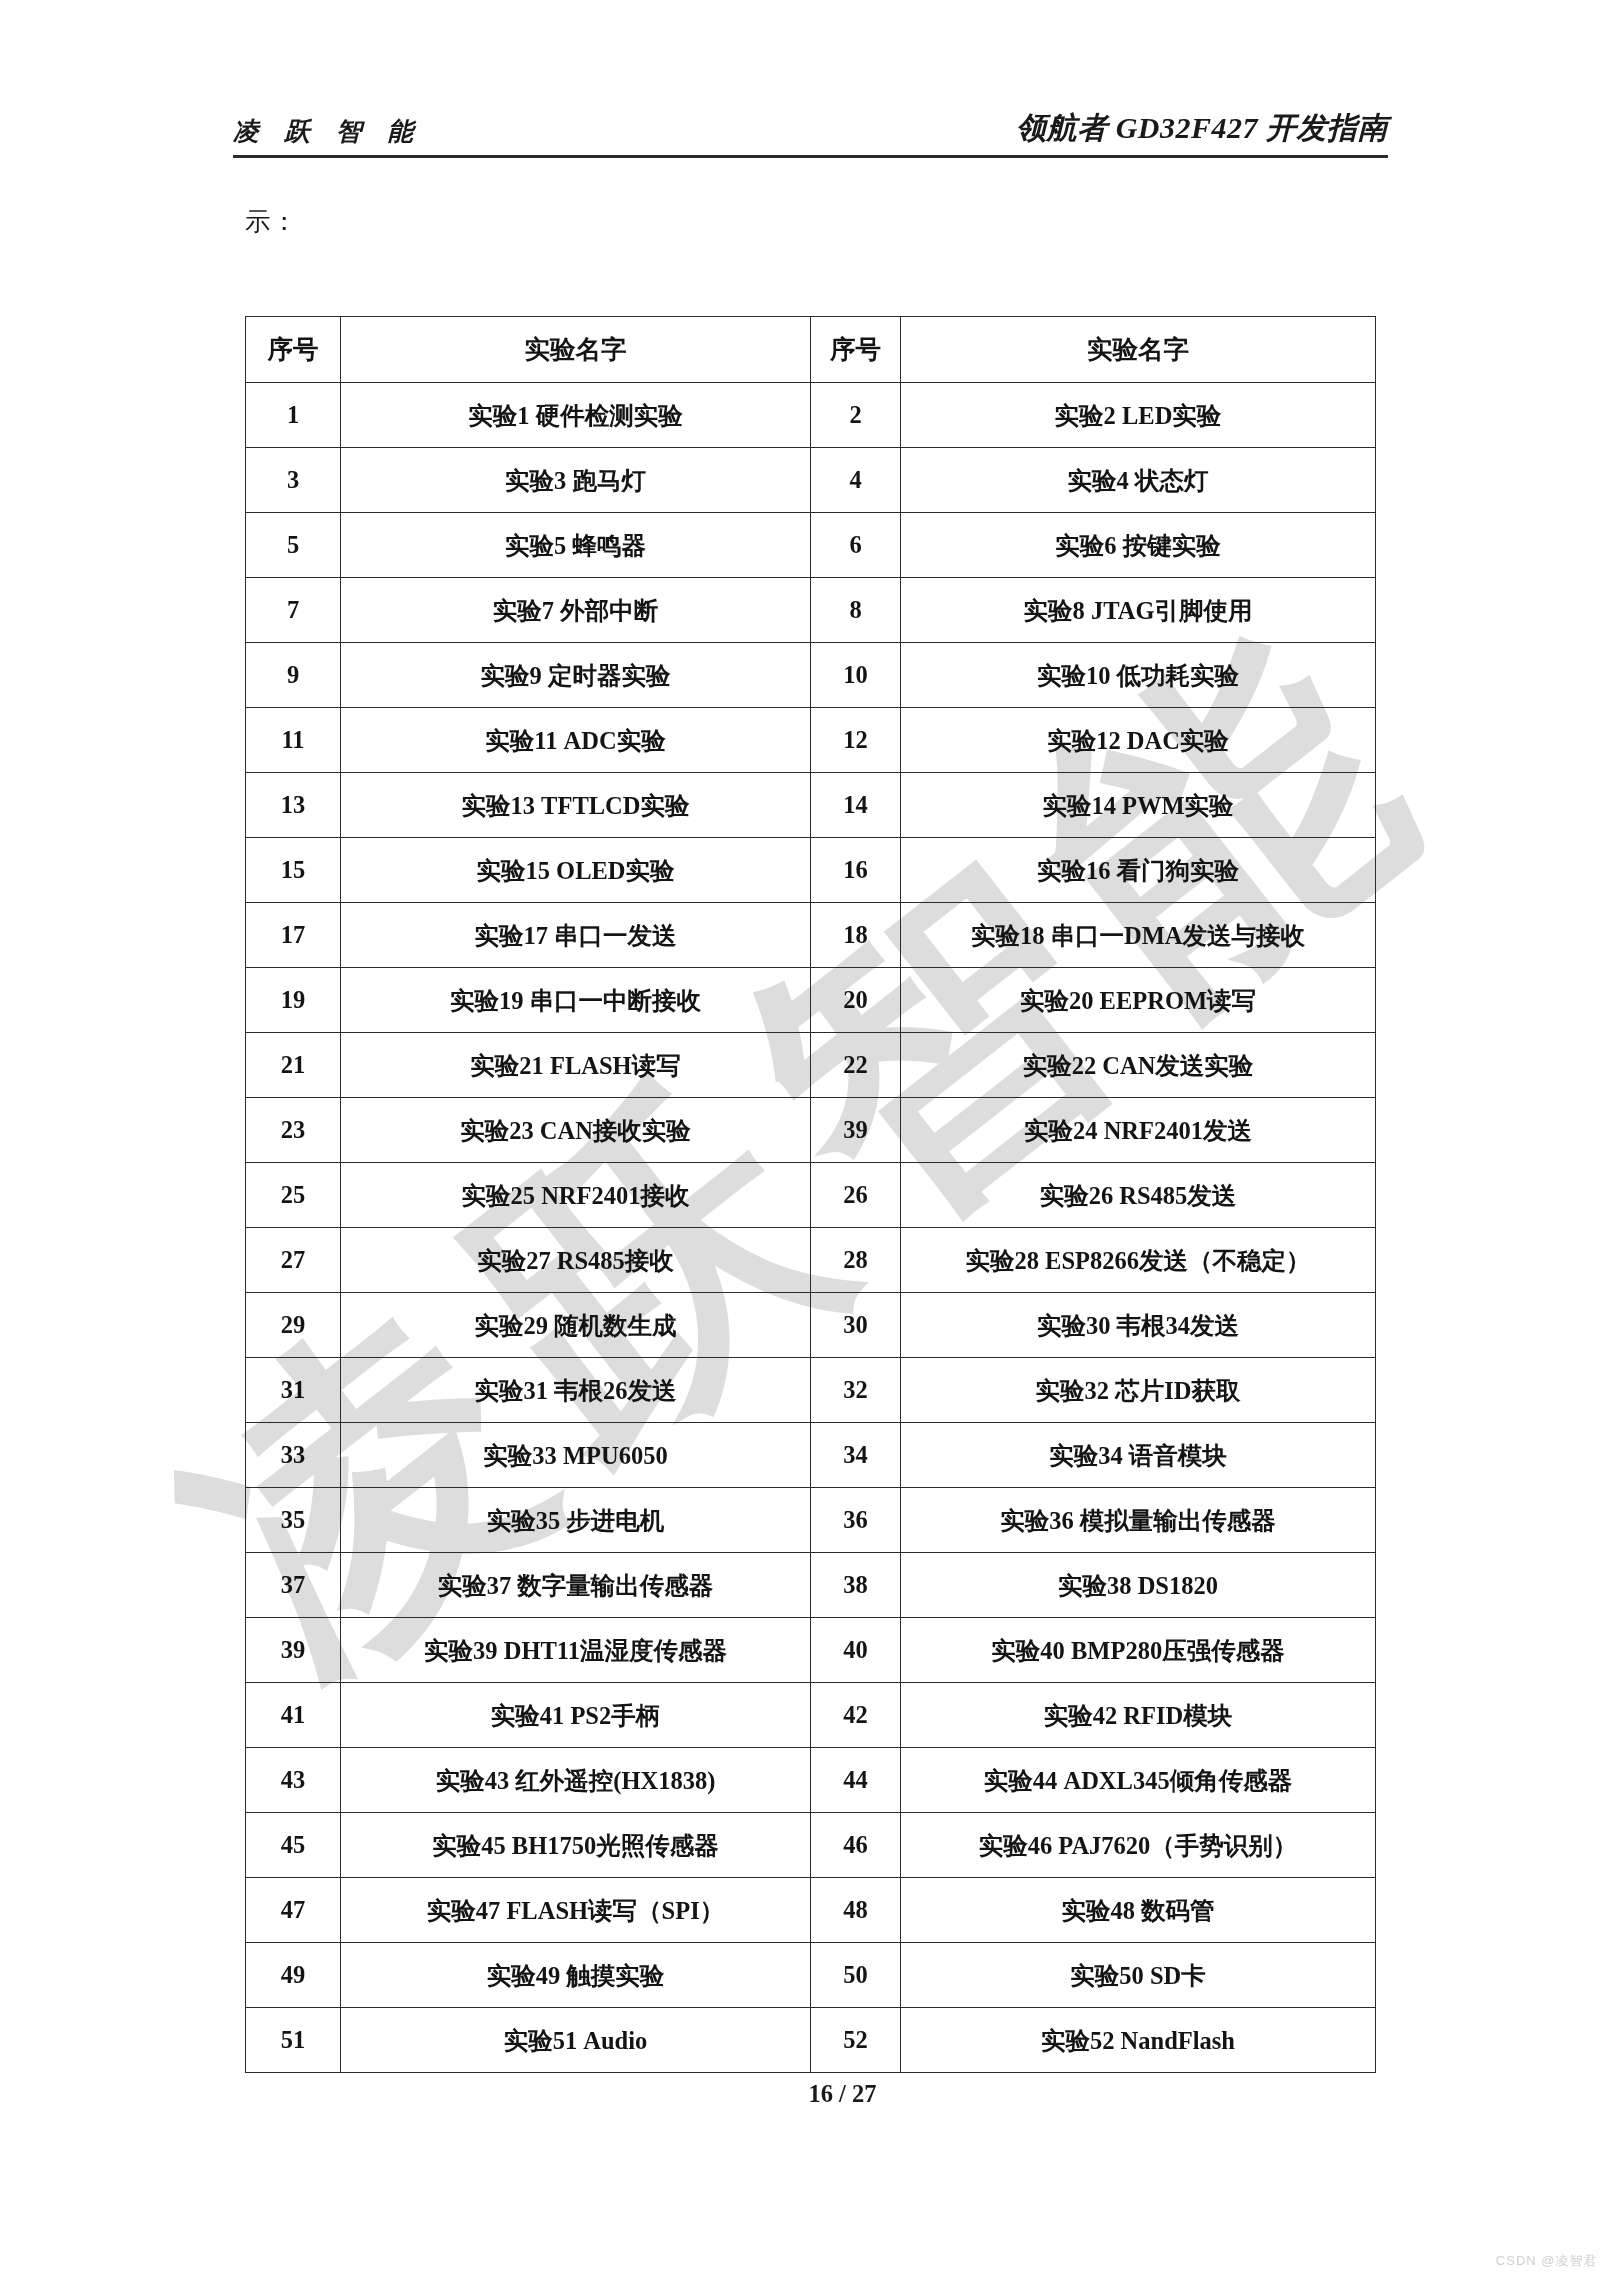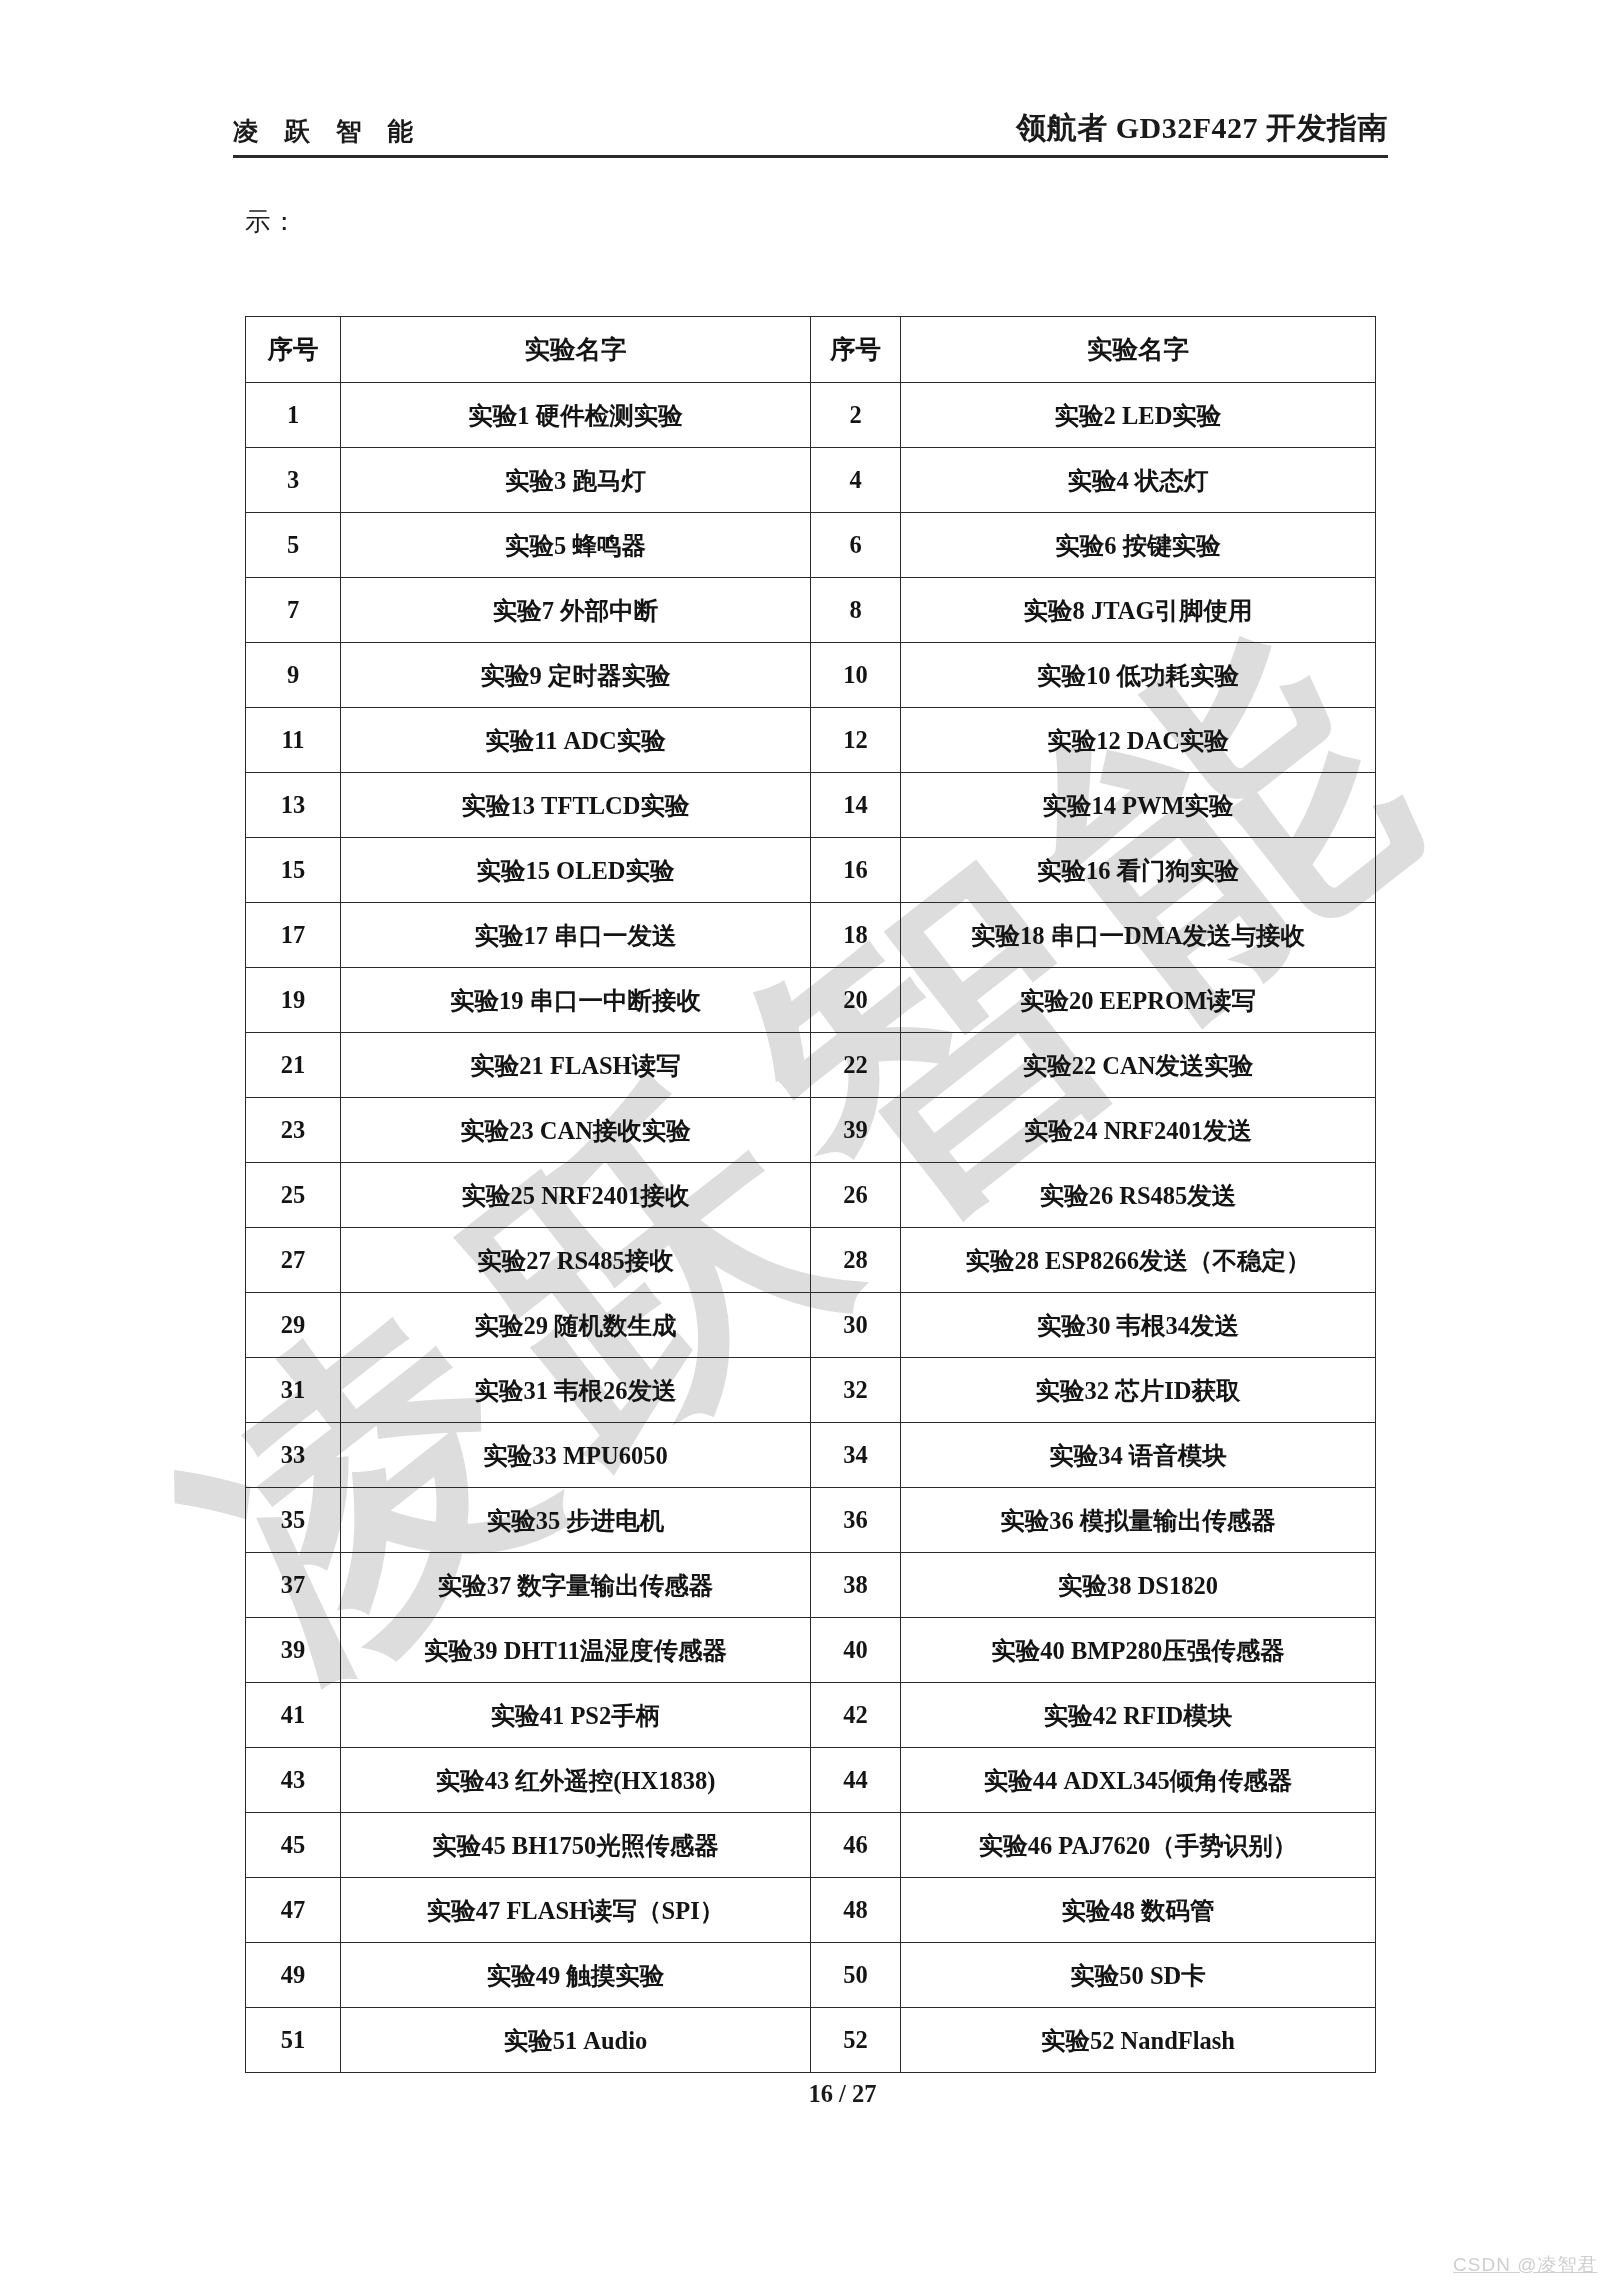--- a/index.html
+++ b/index.html
@@ -48,20 +48,21 @@
     left: 233px;
     top: 108px;
     width: 1155px;
     z-index: 3;
   }
   .doc-header-row {
     display: flex;
     justify-content: space-between;
     align-items: flex-end;
     padding-bottom: 5.9px;
+    font-style: italic;
   }
   .header-left {
     font-family: "Liberation Serif", "DejaVu Serif", serif;
     font-size: 25.5px;
     font-weight: 700;
     letter-spacing: 9.8px;
     color: #1a1a1a;
   }
   .header-right {
     font-family: "Liberation Serif", "DejaVu Serif", serif;
@@ -137,25 +138,24 @@
     z-index: 3;
     margin-left: 32px;
   }
 
   
   .csdn-mark {
     position: absolute;
     right: 23.5px;
     top: 2252px;
     font-family: "Liberation Sans", "DejaVu Sans", sans-serif;
-    font-size: 19px;
+    font-size: 13px;
     color: #cfcfcf;
     letter-spacing: 1px;
     z-index: 4;
-    text-decoration: underline;
   }
 </style>
 </head>
 <body>
 
 <div class="page">
 
   <div class="watermark-layer">
     <div class="watermark-text">凌跃智能</div>
   </div>

